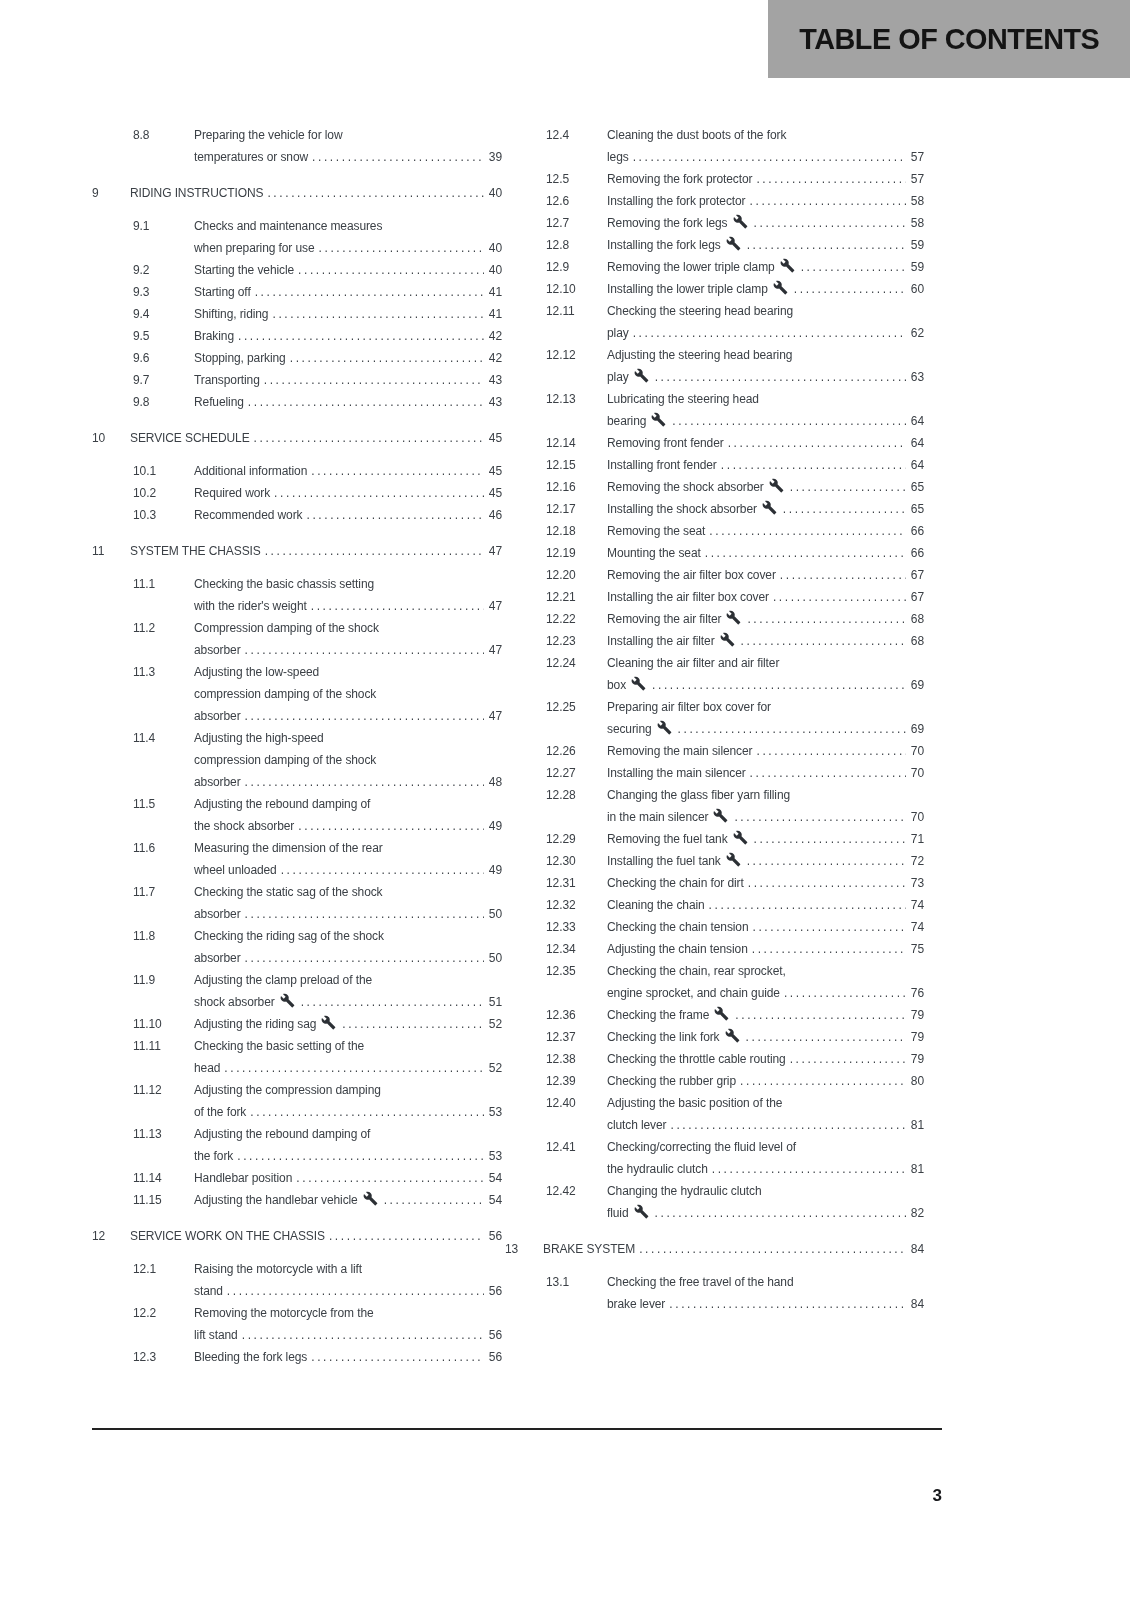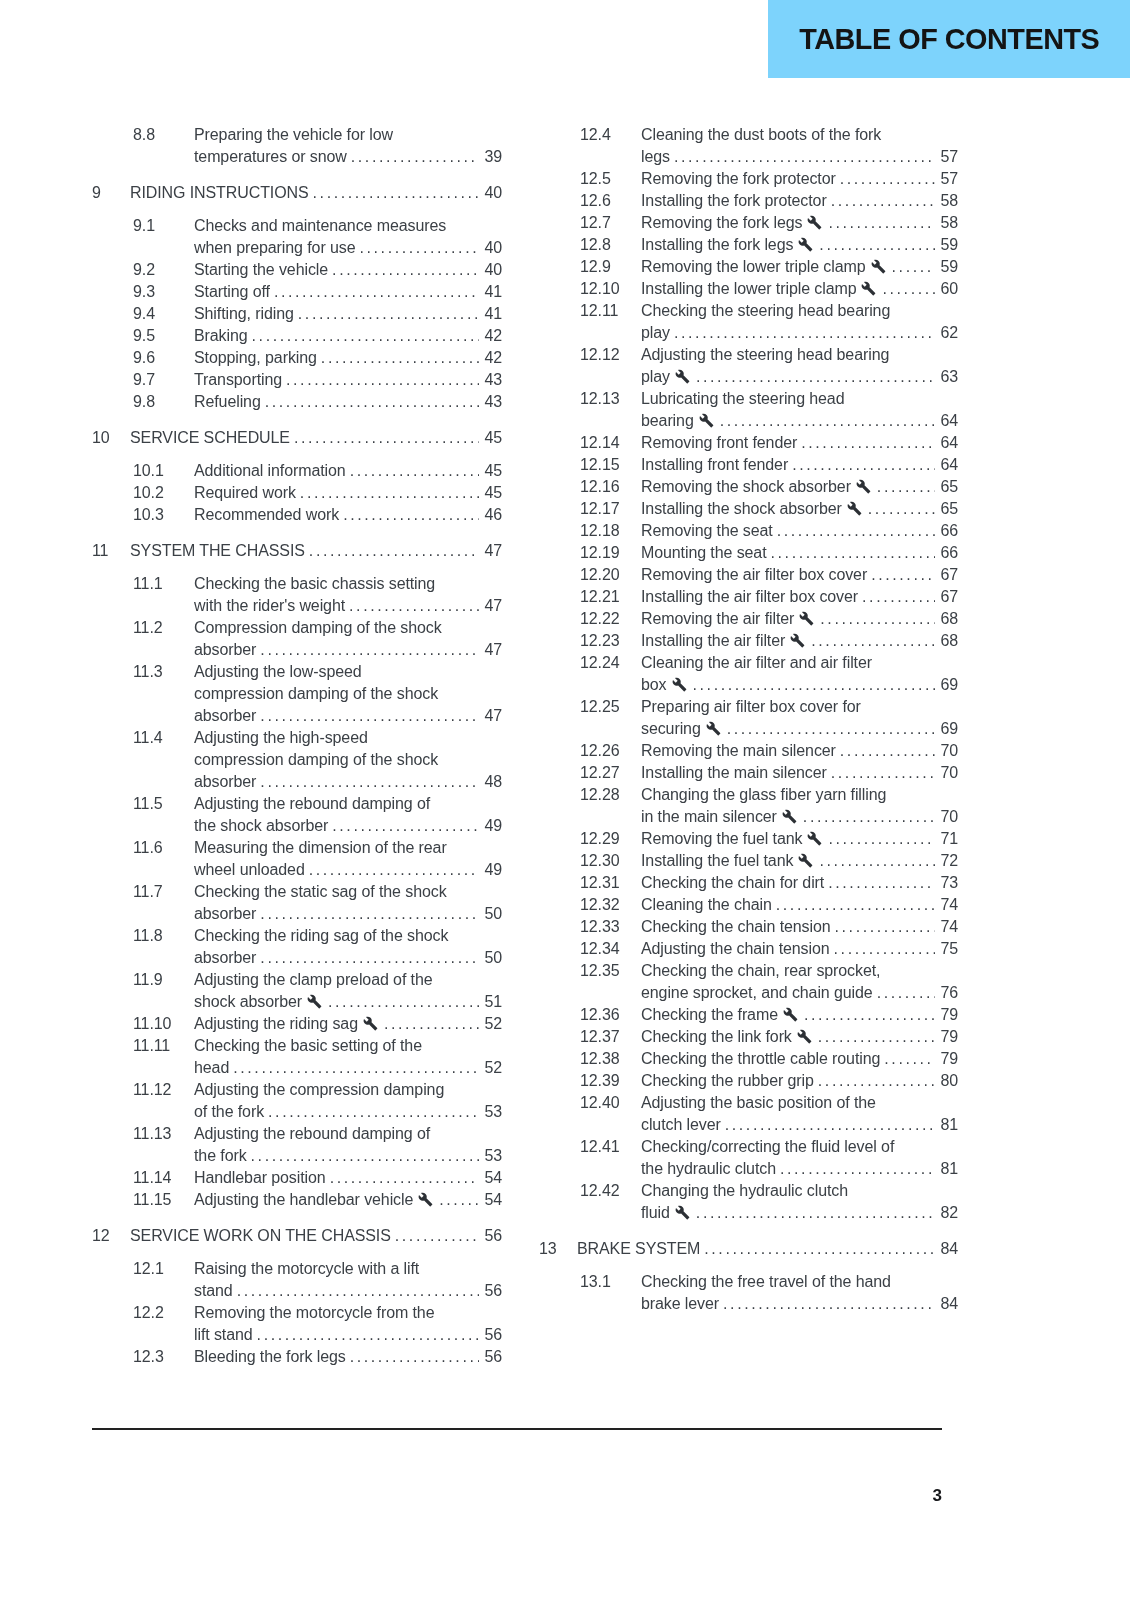--- a/index.html
+++ b/index.html
@@ -20,48 +20,48 @@
     background: #ffffff;
   }
 
   
   .header-band {
     position: absolute;
     left: 768px;
     top: 0;
     width: 362px;
     height: 78px;
-    background: #7dd3fc;
+    background: #a3a3a3;
     display: flex;
     align-items: center;
     justify-content: center;
   }
   .header-band .title {
     font-size: 30px;
     font-weight: bold;
     color: #141414;
     letter-spacing: -0.5px;
     transform: scaleX(0.96);
     white-space: nowrap;
   }
 
   
   .toc {
     position: absolute;
     left: 92px;
     top: 124px;
     display: flex;
     color: #3b4046;
-    font-size: 16px;
+    font-size: 12px;
     line-height: 22px;
     letter-spacing: -0.1px;
     justify-content: center;
   }
   .col-left  { width: 410px; }
-  .col-right { width: 419px; margin-left: 37px; }
+  .col-right { width: 419px; margin-left: 3px; }
 
   .entry { display: flex; }
   .entry .num { flex: none; }
   .entry .body { flex: 1 1 auto; min-width: 0; }
 
   .entry.sub .num { margin-left: 41px; width: 61px; }
   .entry.chapter { margin: 14px 0 11px 0; }
   .entry.chapter .num { margin-left: 0; width: 38px; }
 
   .line { white-space: nowrap; }

